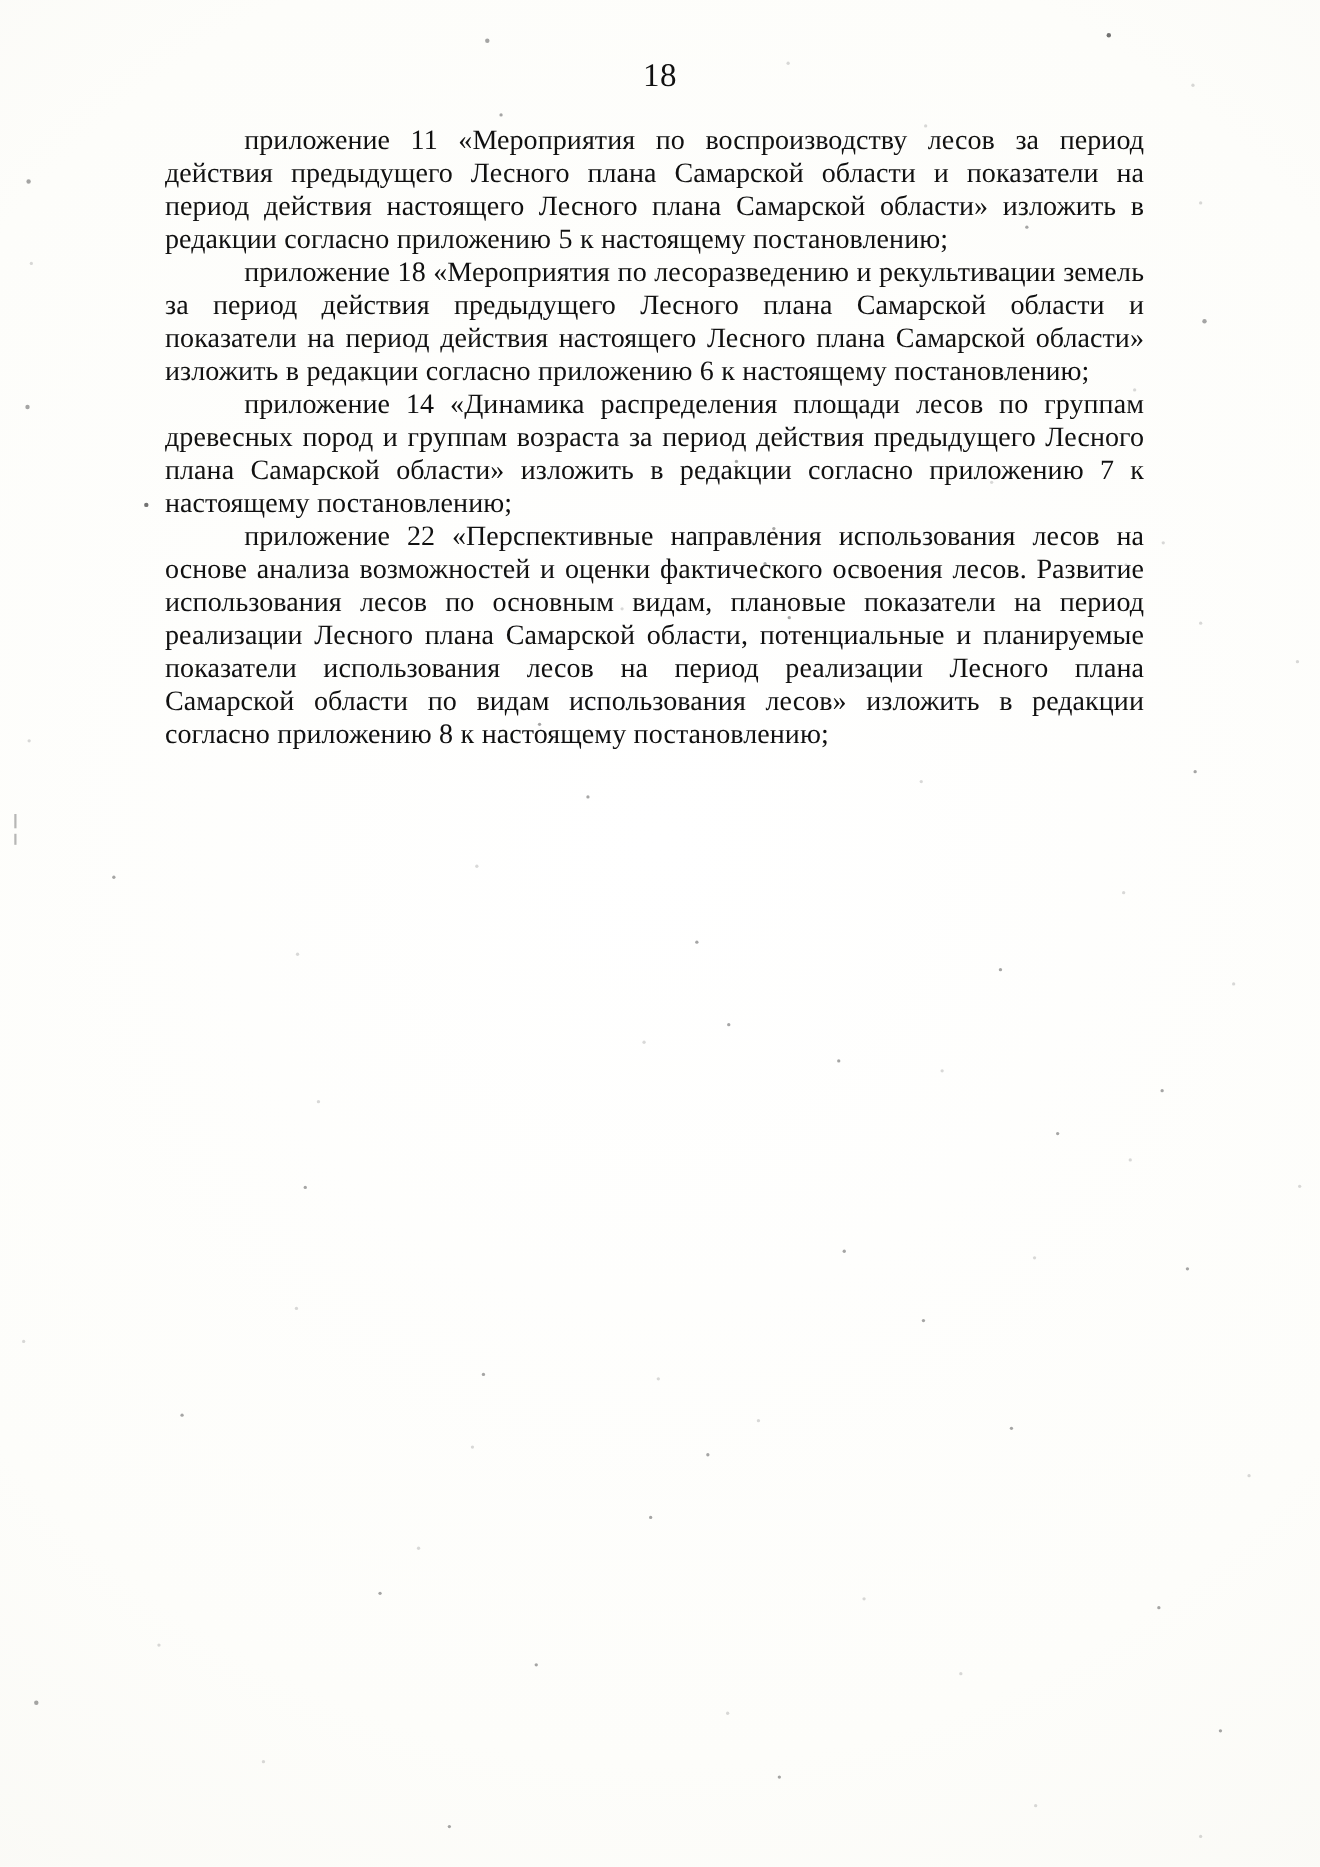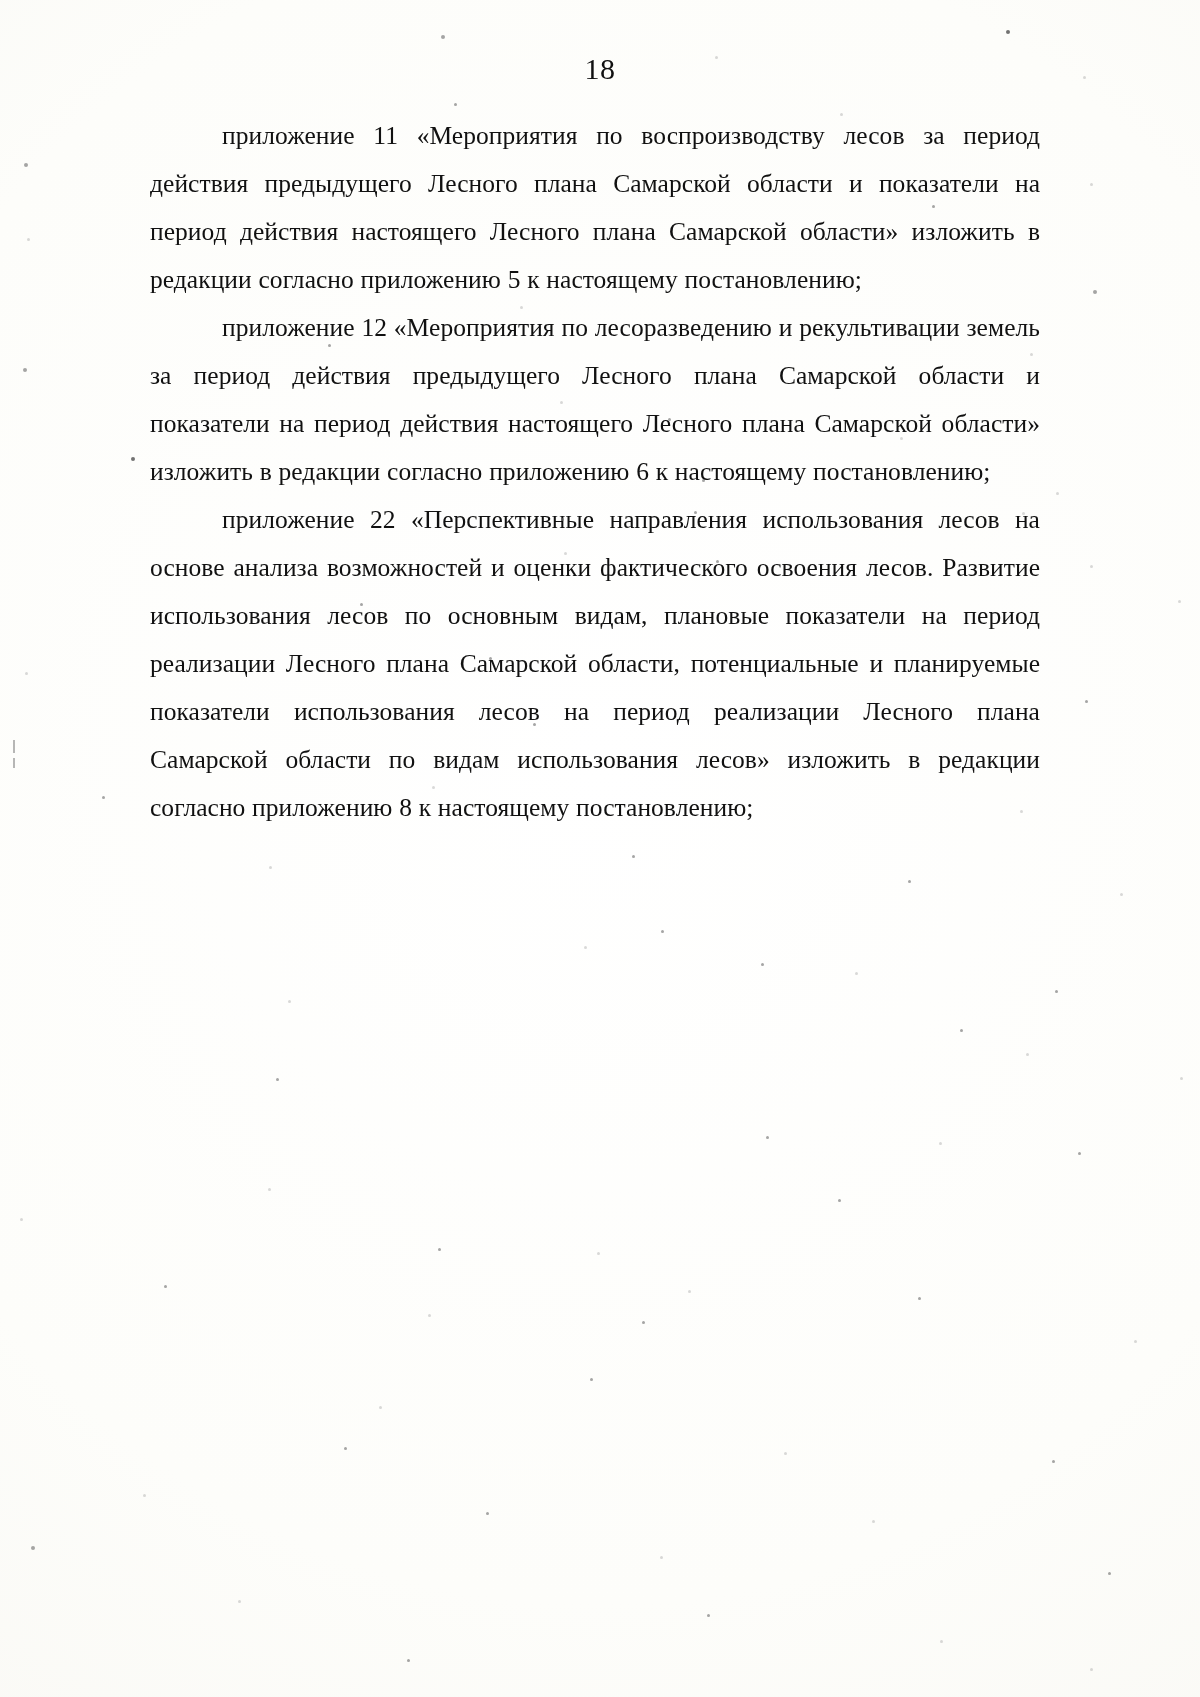--- a/index.html
+++ b/index.html
@@ -47,21 +47,21 @@
     left: 150px;
     width: 890px;
   }
 
   p.para {
     margin: 0 0 0 0;
     text-indent: 72px;
     text-align: justify;
     text-justify: inter-word;
     font-size: 25.5px;
-    line-height: 48px;
+    line-height: 30px;
     letter-spacing: 0.05px;
     word-spacing: 0.3px;
     color: #111;
     -webkit-font-smoothing: antialiased;
   }
 
   
 
   
   .speck {
@@ -84,21 +84,22 @@
 <body>
 
 <div class="paper"></div>
 
 <div class="page">
 
   <div class="page-number">18</div>
 
   <div class="body-text">
     <p class="para">приложение 11 «Мероприятия по воспроизводству лесов за период действия предыдущего Лесного плана Самарской области и показатели на период действия настоящего Лесного плана Самарской области» изложить в редакции согласно приложению 5 к настоящему постановлению;</p>
-    <p class="para">приложение 12 «Мероприятия по лесоразведению и рекультивации земель за период действия предыдущего Лесного плана Самарской области и показатели на период действия настоящего Лесного плана Самарской области» изложить в редакции согласно приложению 6 к настоящему постановлению;</p>
+    <p class="para">приложение 18 «Мероприятия по лесоразведению и рекультивации земель за период действия предыдущего Лесного плана Самарской области и показатели на период действия настоящего Лесного плана Самарской области» изложить в редакции согласно приложению 6 к настоящему постановлению;</p>
+    <p class="para">приложение 14 «Динамика распределения площади лесов по группам древесных пород и группам возраста за период действия предыдущего Лесного плана Самарской области» изложить в редакции согласно приложению 7 к настоящему постановлению;</p>
     <p class="para">приложение 22 «Перспективные направления использования лесов на основе анализа возможностей и оценки фактического освоения лесов. Развитие использования лесов по основным видам, плановые показатели на период реализации Лесного плана Самарской области, потенциальные и планируемые показатели использования лесов на период реализации Лесного плана Самарской области по видам использования лесов» изложить в редакции согласно приложению 8 к настоящему постановлению;</p>
   </div>
 
   <div>
     <div class="speck" style="left:441px;  top:35px;  width:4px; height:4px;"></div>
     <div class="speck faint" style="left:715px; top:56px;  width:3px; height:3px;"></div>
     <div class="speck dark" style="left:1006px;top:30px;  width:4px; height:4px;"></div>
     <div class="speck faint" style="left:1083px;top:76px;  width:3px; height:3px;"></div>
     <div class="speck" style="left:454px;  top:103px; width:3px; height:3px;"></div>
     <div class="speck faint" style="left:840px; top:113px; width:3px; height:3px;"></div>

